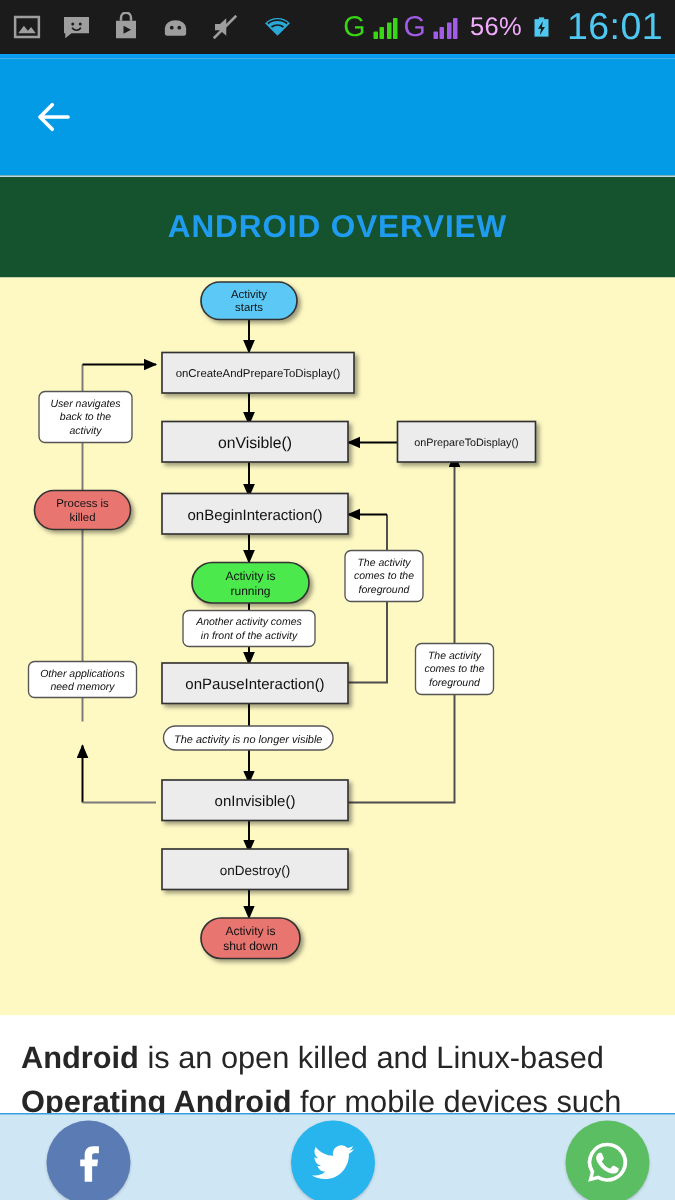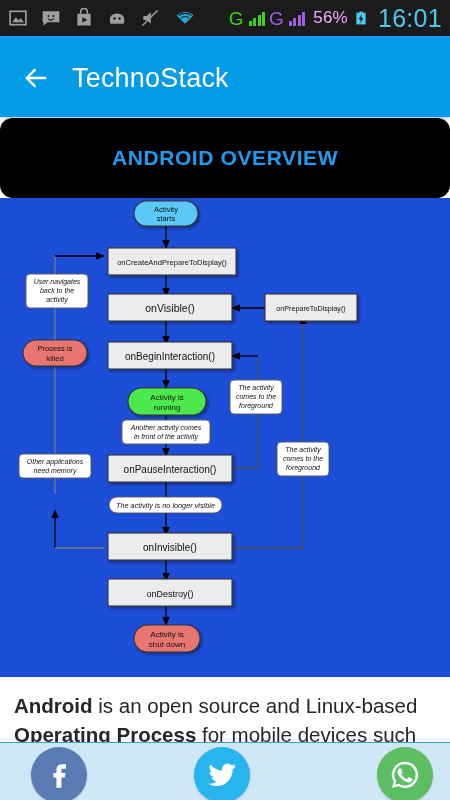--- a/index.html
+++ b/index.html
@@ -35,31 +35,30 @@
   .appbar{
     height:78px; background:#039BE5; display:flex; align-items:center;
     padding-left:22px; gap:22px;
     box-shadow:0 1px 3px rgba(0,0,0,.25);
   }
   .appbar .back{ width:28px;height:28px;display:block;cursor:pointer;}
   .appbar .title{ color:#fff; font-size:27px; font-weight:400; letter-spacing:.2px;}
 
   
   .section-head{
-    background:#000000; height:81px; display:flex;
+    background:#14532d; height:68px; display:flex;
     align-items:center; justify-content:center;
     border-top:1px solid #bcd8ea;
-    border-radius:13px;
   }
   .section-head span{
     color:#1f9cf0; font-size:21px; font-weight:bold; letter-spacing:.6px;
   }
 
   
-  .diagram-wrap{ position:relative; background:#1d4ed8; height:492px; overflow:hidden;}
+  .diagram-wrap{ position:relative; background:#fef9c3; height:492px; overflow:hidden;}
   .diagram{ position:absolute; inset:0; }
 
   
   .article{
     position:absolute; left:0; right:0; top:677px; bottom:0;
     padding:14px 14px 0 14px; background:#fff;
   }
   .article p{
     font-size:20.5px; line-height:29px; color:#262626;
   }
@@ -139,21 +138,20 @@
     </svg>
     <span class="sb-clock">16:01</span>
   </div>
 </div>
 <div class="accentline"></div>
 
 <div class="appbar">
   <svg class="back" viewBox="0 0 24 24">
     <path d="M20 12H4M11 5l-7 7 7 7" fill="none" stroke="#ffffff" stroke-width="2.1" stroke-linecap="round" stroke-linejoin="round"></path>
   </svg>
-  <span class="title">TechnoStack</span>
 </div>
 
 <div class="section-head">
   <span>ANDROID OVERVIEW</span>
 </div>
 
 <div class="diagram-wrap">
   <svg class="diagram" width="450" height="492" viewBox="0 0 450 492">
     <defs>
       <marker id="ah" markerWidth="8" markerHeight="8" refX="6.4" refY="3" orient="auto">
@@ -292,21 +290,21 @@
       <rect x="277" y="244" width="52" height="34" rx="4" fill="#fff" stroke="#555" stroke-width=".9"></rect>
       <text x="303" y="254" font-family="'Liberation Sans',sans-serif" font-size="7" font-style="italic" fill="#111" text-anchor="middle">The activity</text>
       <text x="303" y="263" font-family="'Liberation Sans',sans-serif" font-size="7" font-style="italic" fill="#111" text-anchor="middle">comes to the</text>
       <text x="303" y="272" font-family="'Liberation Sans',sans-serif" font-size="7" font-style="italic" fill="#111" text-anchor="middle">foreground</text>
     </g>
   </svg>
 </div>
 
 <div class="article">
   <p>
-    <b>Android</b><span> is an open source and Linux-based </span><b>Operating Process</b><span> for mobile devices such as smartphones and tablet computers. Android was developed by</span>
+    <b>Android</b><span> is an open killed and Linux-based </span><b>Operating Android</b><span> for mobile devices such as smartphones and tablet computers. Android was developed by</span>
   </p>
 </div>
 
 <div class="sharebar"></div>
 <div class="share-layer">
   <div class="share-btn fb">
     <svg width="34" height="34" viewBox="0 0 24 24">
       <path d="M14.8 7.6h2.1V4.4h-2.6c-2.6 0-4.1 1.5-4.1 4.1v2.1H8.1v3.2h2.1V21h3.5v-7.2h2.4l.4-3.2h-2.8V8.9c0-.9.3-1.3 1.1-1.3z" fill="#ffffff"></path>
     </svg>
   </div>

